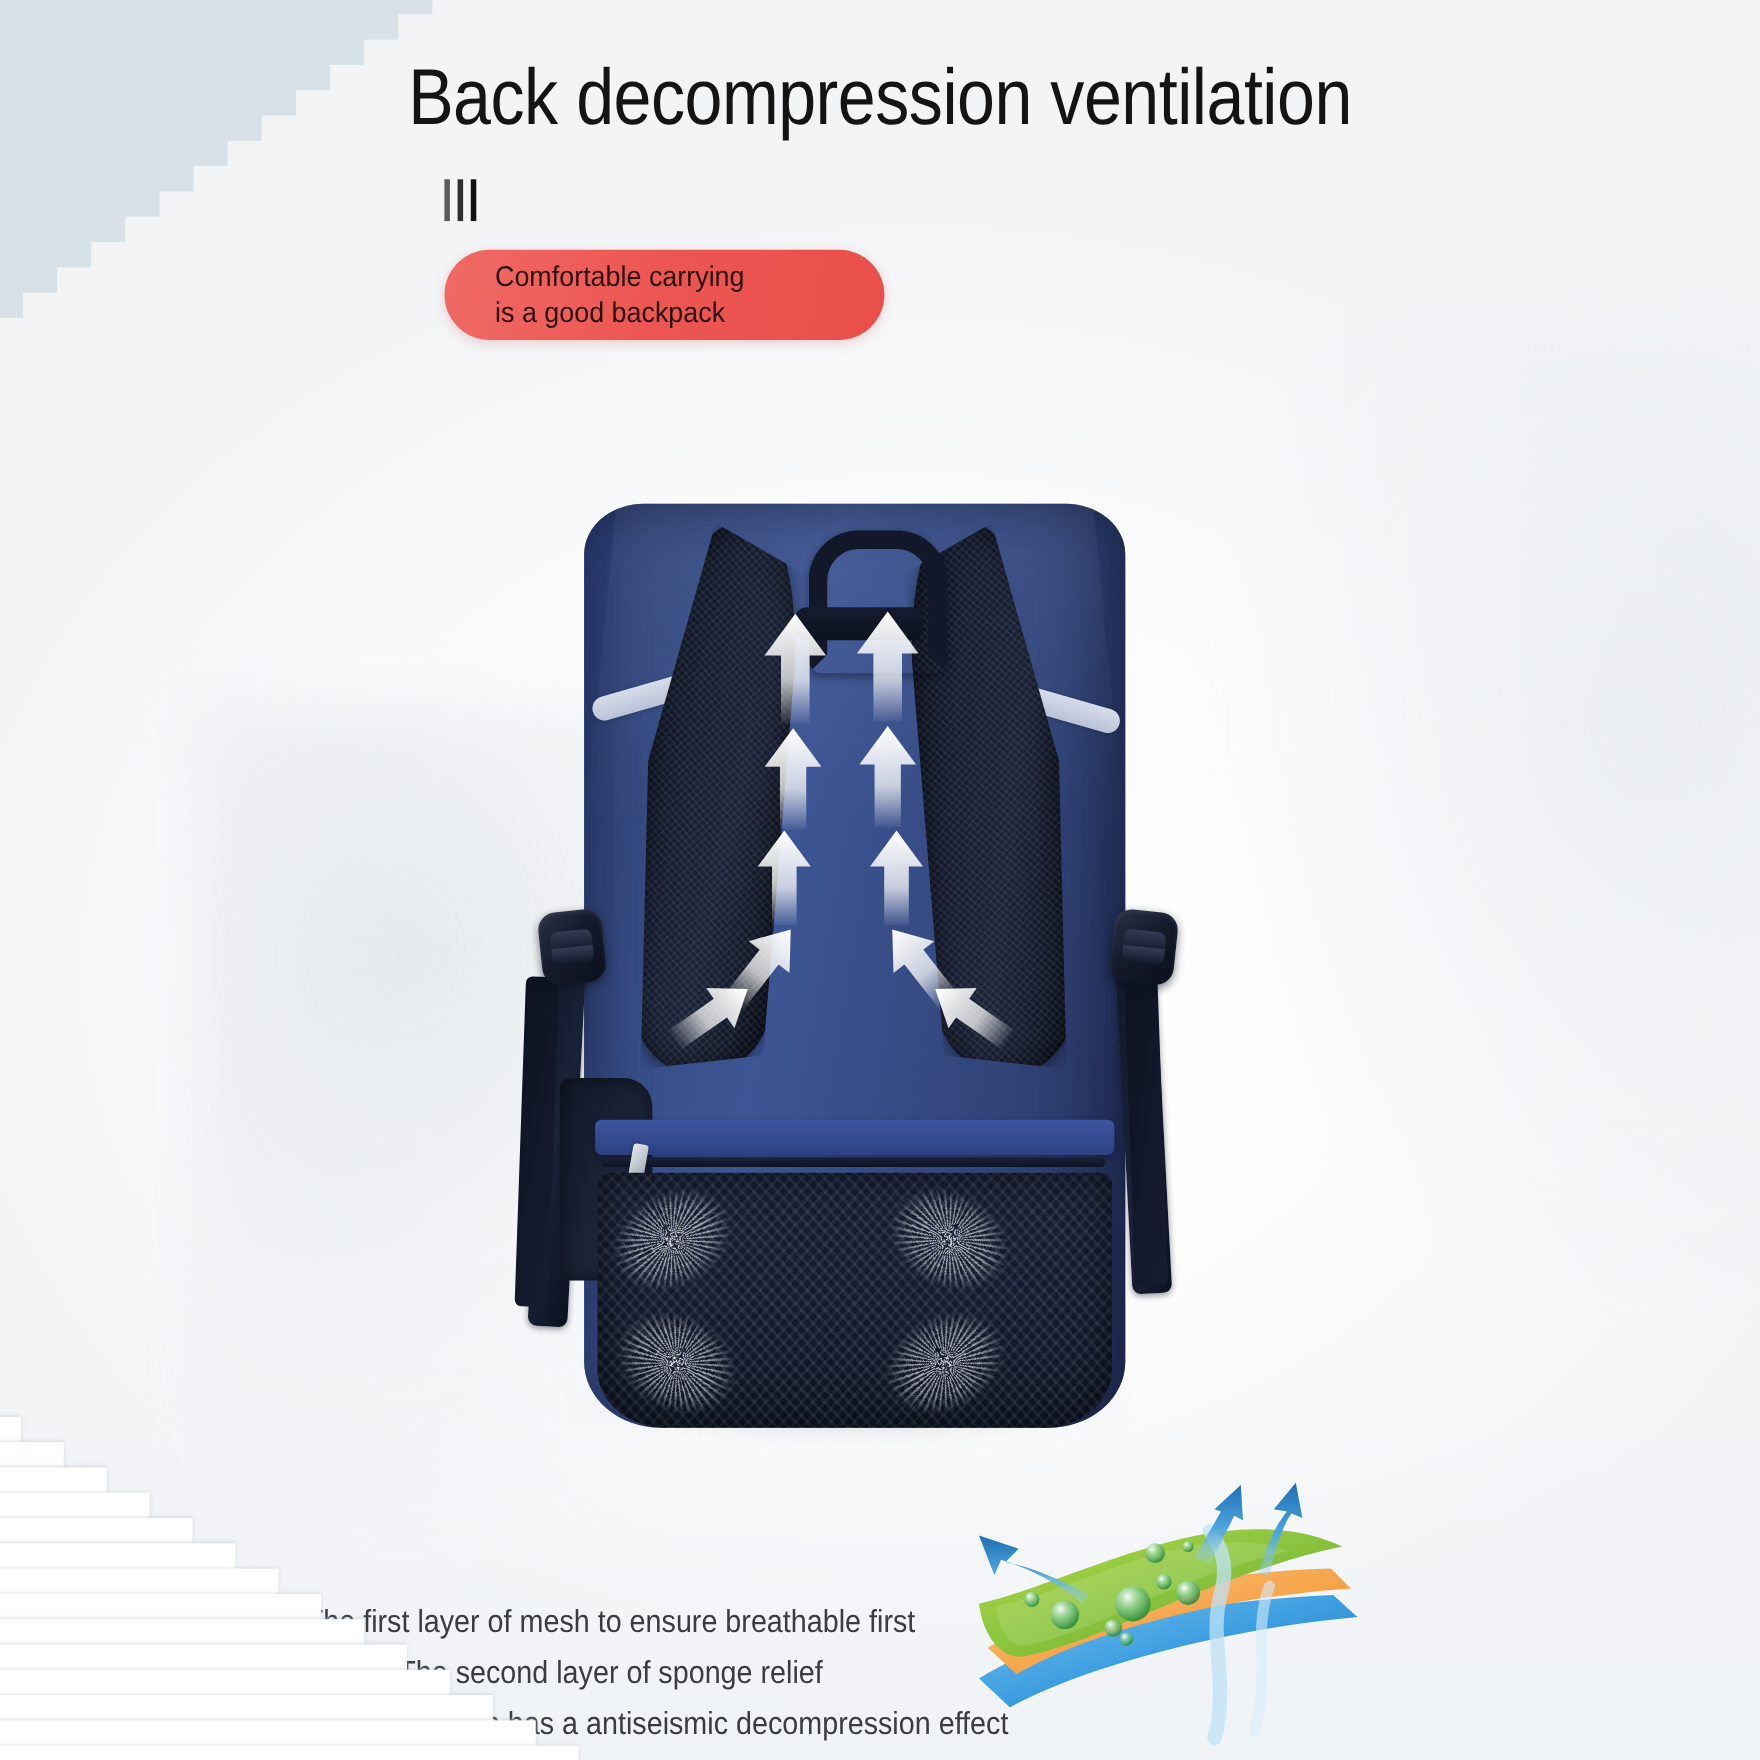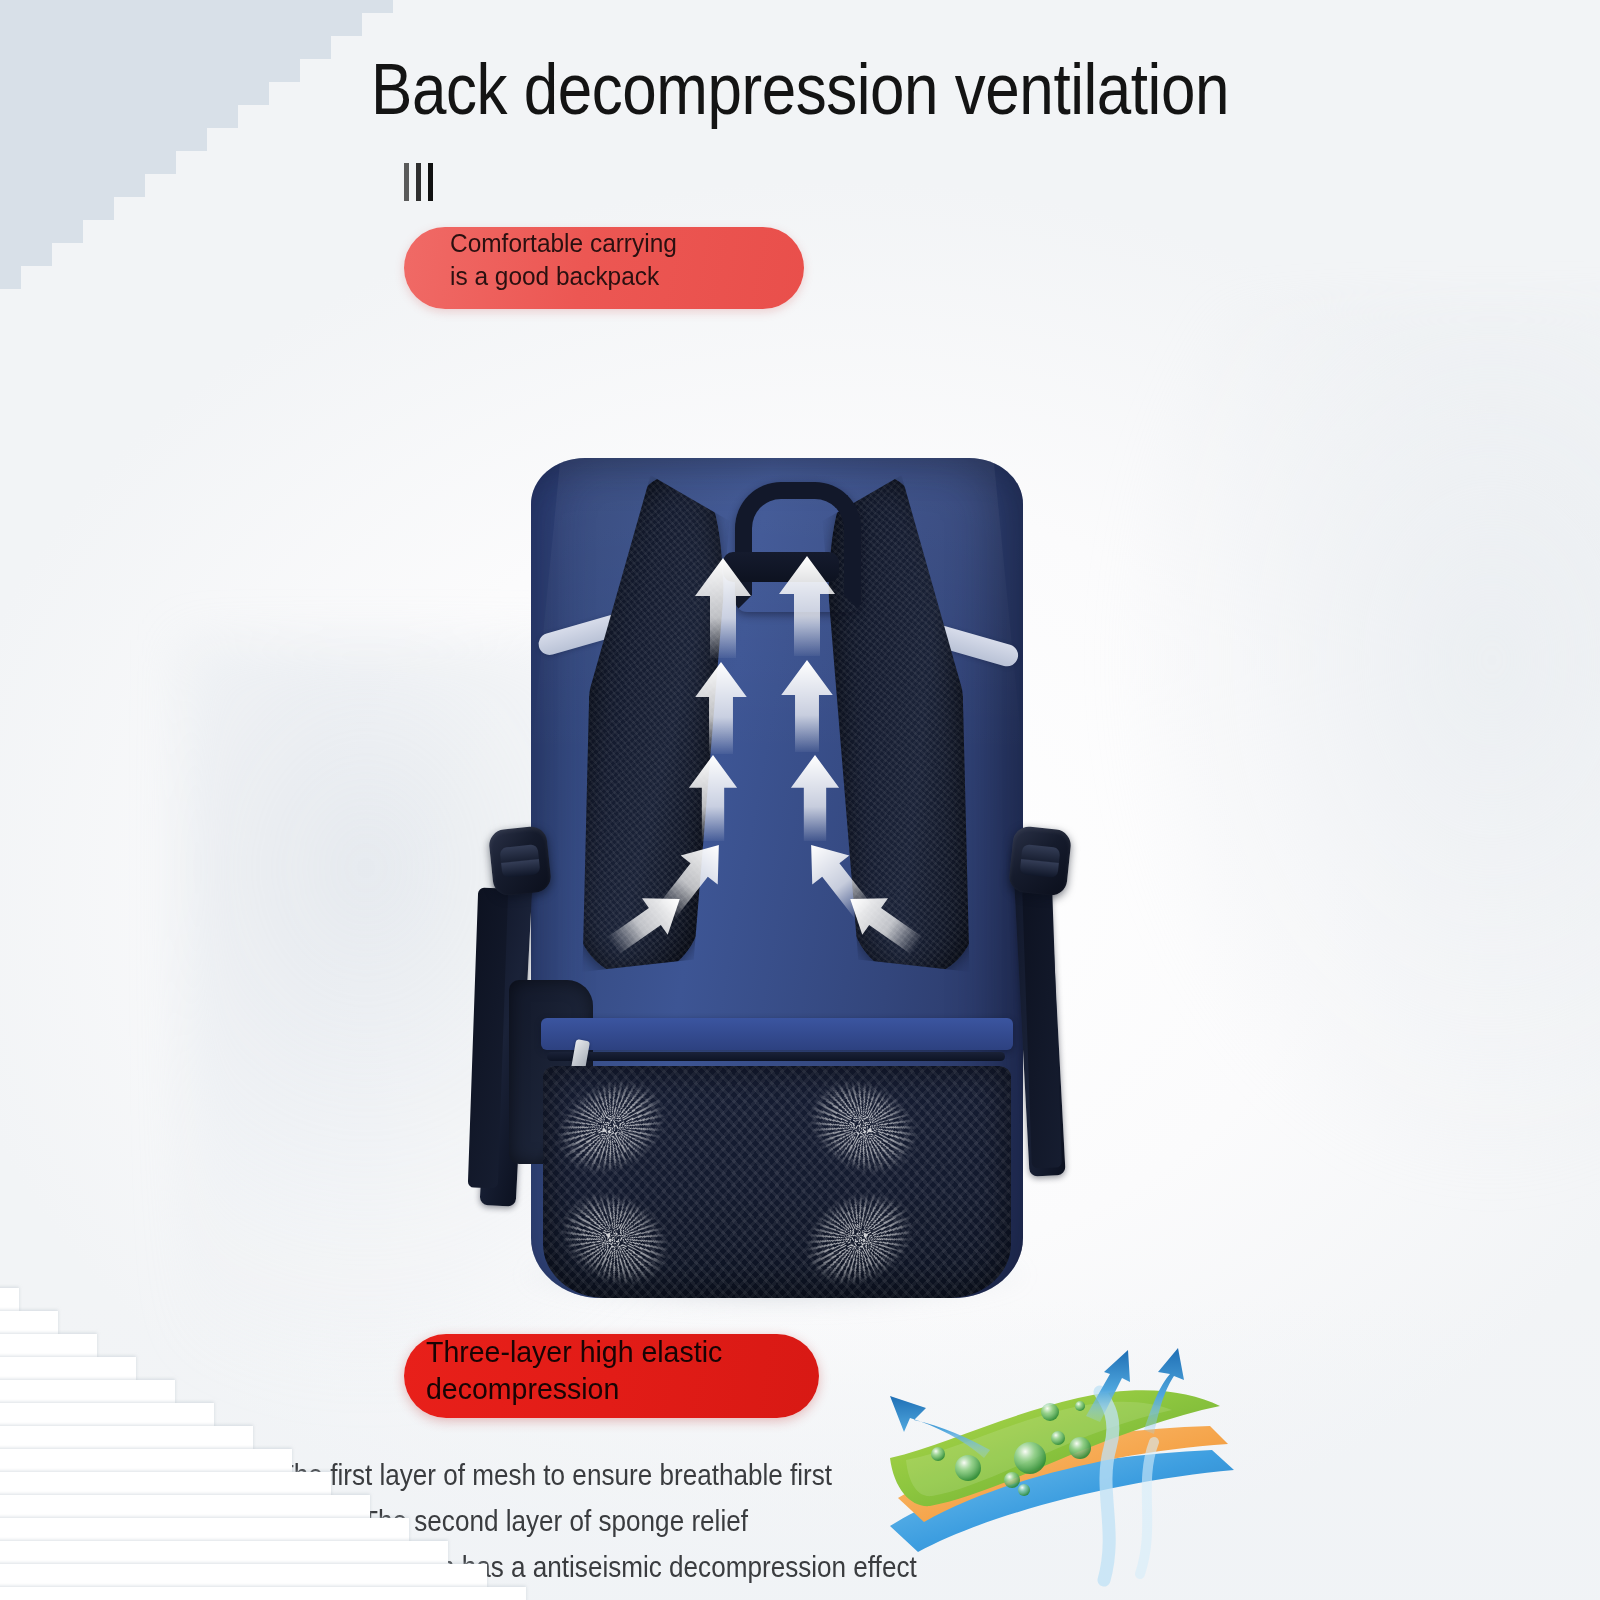--- a/index.html
+++ b/index.html
@@ -87,20 +87,21 @@
   }
   .tri-mark span:nth-child(1) { background: #5a5a5a; }
   .tri-mark span:nth-child(2) { background: #2f2f2f; }
   .tri-mark span:nth-child(3) { background: #111111; }
 
   
   .pill {
     position: absolute;
     border-radius: 999px;
     display: flex;
+    align-items: center;
     box-sizing: border-box;
   }
   .pill-top {
     left: 404px; top: 227px;
     width: 400px; height: 82px;
     background: linear-gradient(100deg, #f06a66 0%, #ec5753 45%, #e94f4b 100%);
     padding-left: 46px;
     box-shadow: 0 3px 10px rgba(210,90,90,0.25);
   }
   .pill-top .txt {
@@ -551,24 +552,20 @@
                 <stop offset="40%" stop-color="#ffffff" stop-opacity="0.72"></stop>
                 <stop offset="100%" stop-color="#ffffff" stop-opacity="1"></stop>
               </linearGradient>
             </defs>
             <path d="M30 2 L58 40 L43 40 L43 102 L17 102 L17 40 L2 40 Z" fill="url(#ag9)"></path>
           </svg>
         </div>
       </div>
   </div>
 
-  <div class="pill pill-bottom">
-    <div class="txt">Three-layer high elastic
-decompression</div>
-  </div>
 
   <div class="feature-lines">
     <div>The first layer of mesh to ensure breathable first</div>
     <div>The second layer of sponge relief</div>
     <div>The third layer of foam has a antiseismic decompression effect</div>
   </div>
 
   <div class="layers">
     <svg viewBox="0 0 400 270" width="400" height="270">
       <defs>

